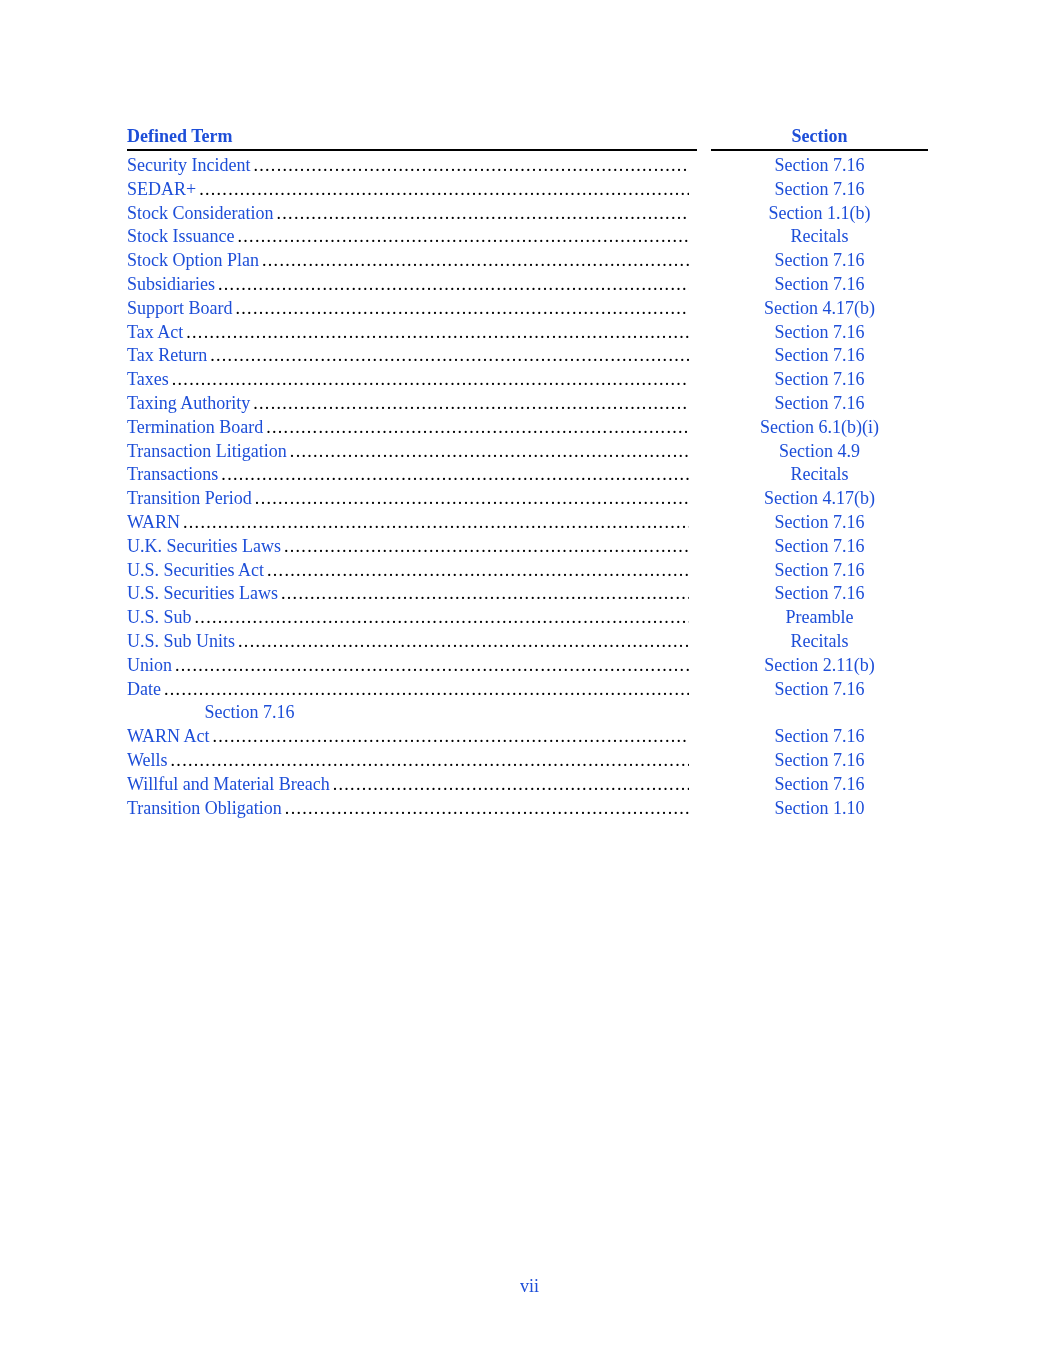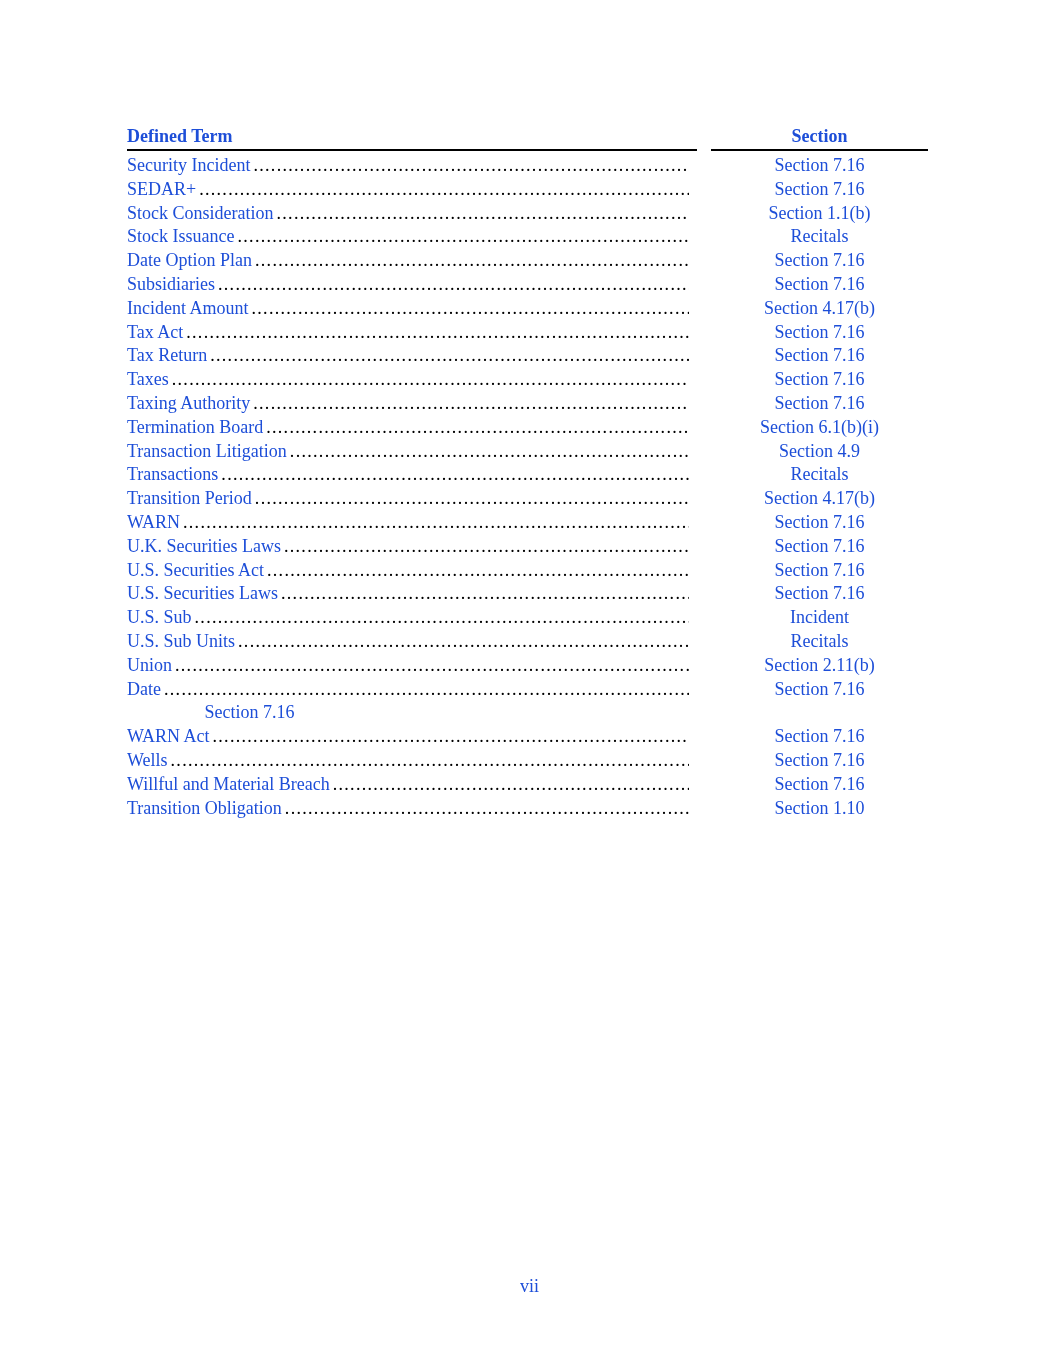--- a/index.html
+++ b/index.html
@@ -128,38 +128,38 @@
   <div class="row">
     <div class="term-cell">
       <span class="term">Stock Issuance</span>
       <span class="leader"></span>
     </div>
     <div class="section-cell">Recitals</div>
   </div>
 
   <div class="row">
     <div class="term-cell">
-      <span class="term">Date Option Plan</span>
+      <span class="term">Stock Option Plan</span>
       <span class="leader"></span>
     </div>
     <div class="section-cell">Section 7.16</div>
   </div>
 
   <div class="row">
     <div class="term-cell">
       <span class="term">Subsidiaries</span>
       <span class="leader"></span>
     </div>
     <div class="section-cell">Section 7.16</div>
   </div>
 
 
   <div class="row">
     <div class="term-cell">
-      <span class="term">Incident Amount</span>
+      <span class="term">Support Board</span>
       <span class="leader"></span>
     </div>
     <div class="section-cell">Section 4.17(b)</div>
   </div>
 
   <div class="row">
     <div class="term-cell">
       <span class="term">Tax Act</span>
       <span class="leader"></span>
     </div>
@@ -252,21 +252,21 @@
       <span class="leader"></span>
     </div>
     <div class="section-cell">Section 7.16</div>
   </div>
 
   <div class="row">
     <div class="term-cell">
       <span class="term">U.S. Sub</span>
       <span class="leader"></span>
     </div>
-    <div class="section-cell">Incident</div>
+    <div class="section-cell">Preamble</div>
   </div>
 
   <div class="row">
     <div class="term-cell">
       <span class="term">U.S. Sub Units</span>
       <span class="leader"></span>
     </div>
     <div class="section-cell">Recitals</div>
   </div>
 

